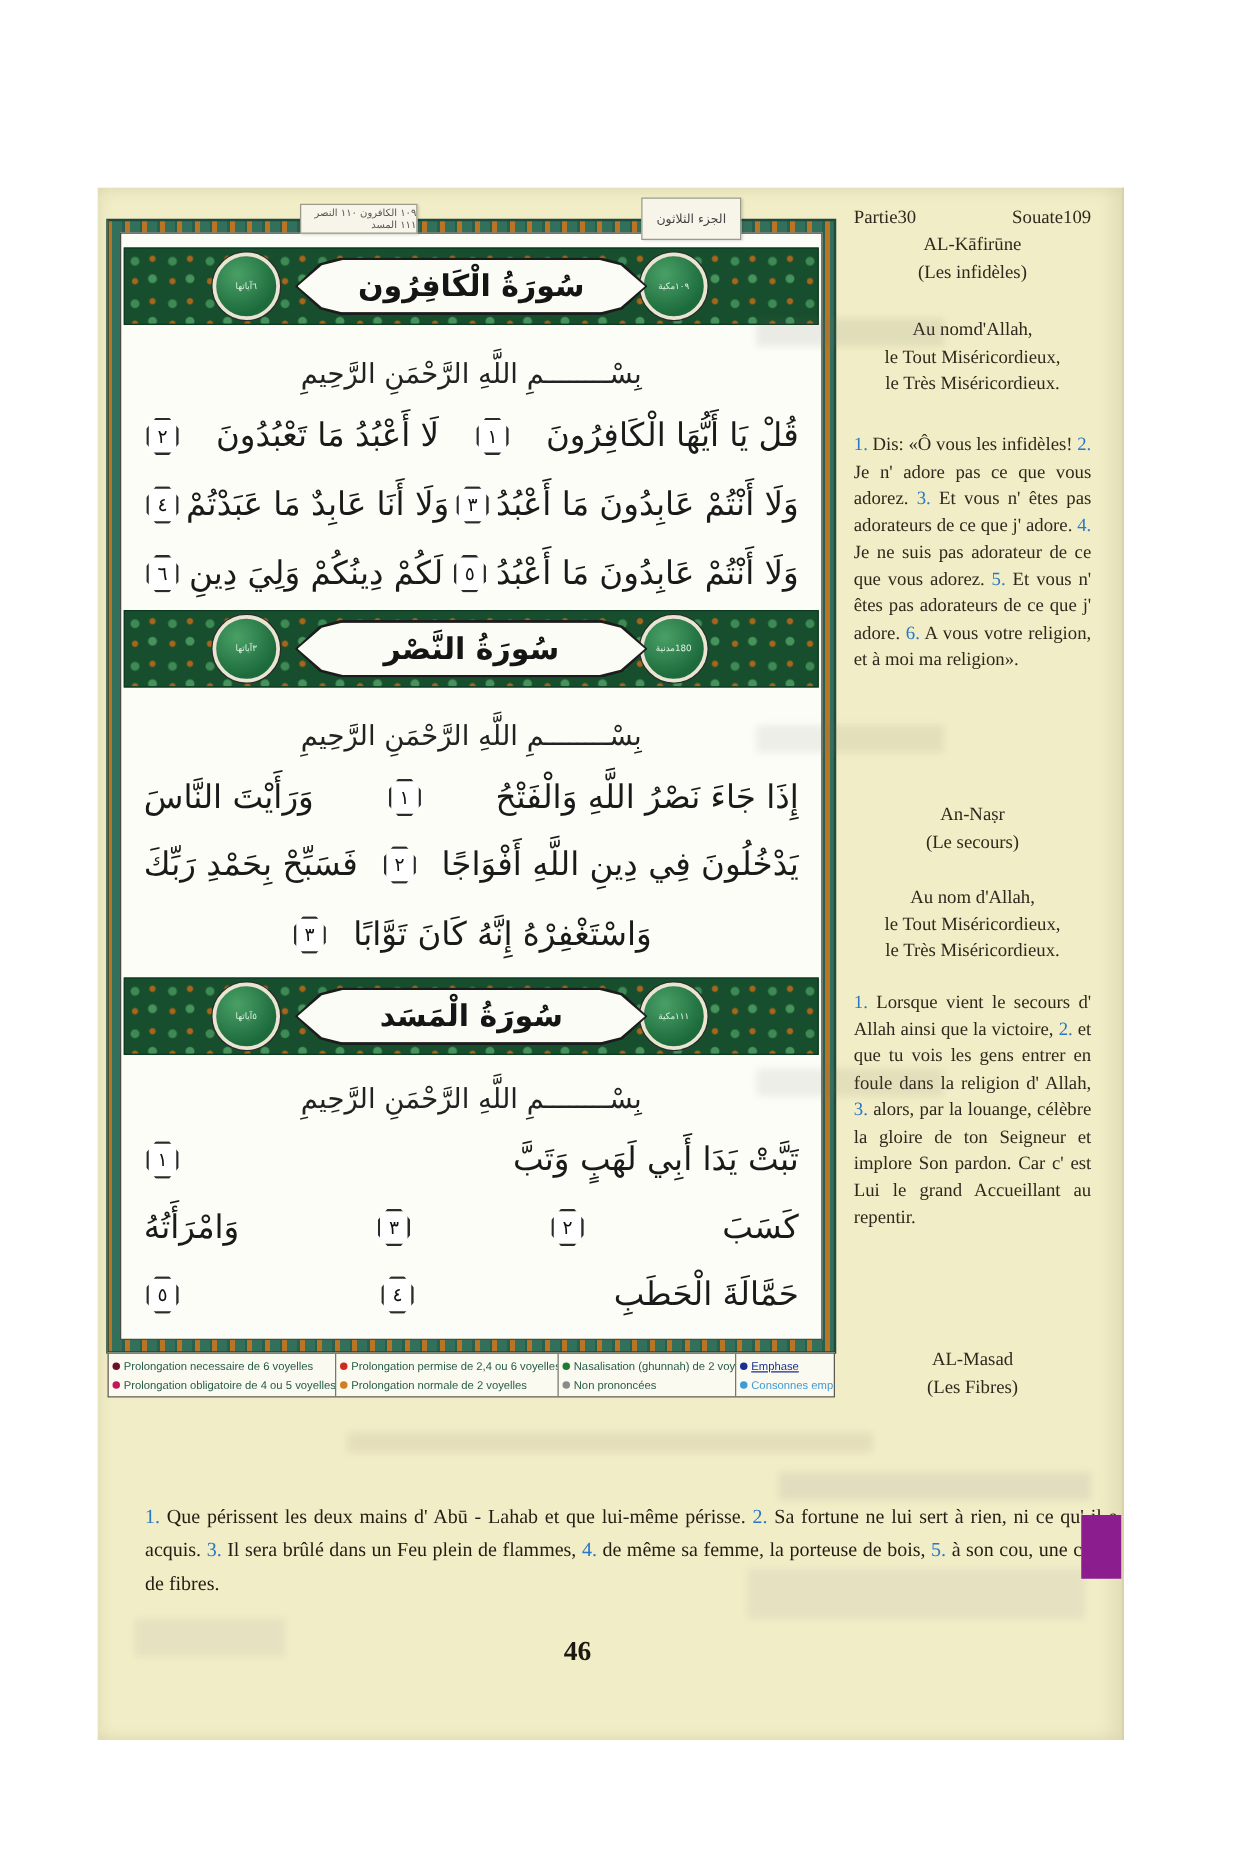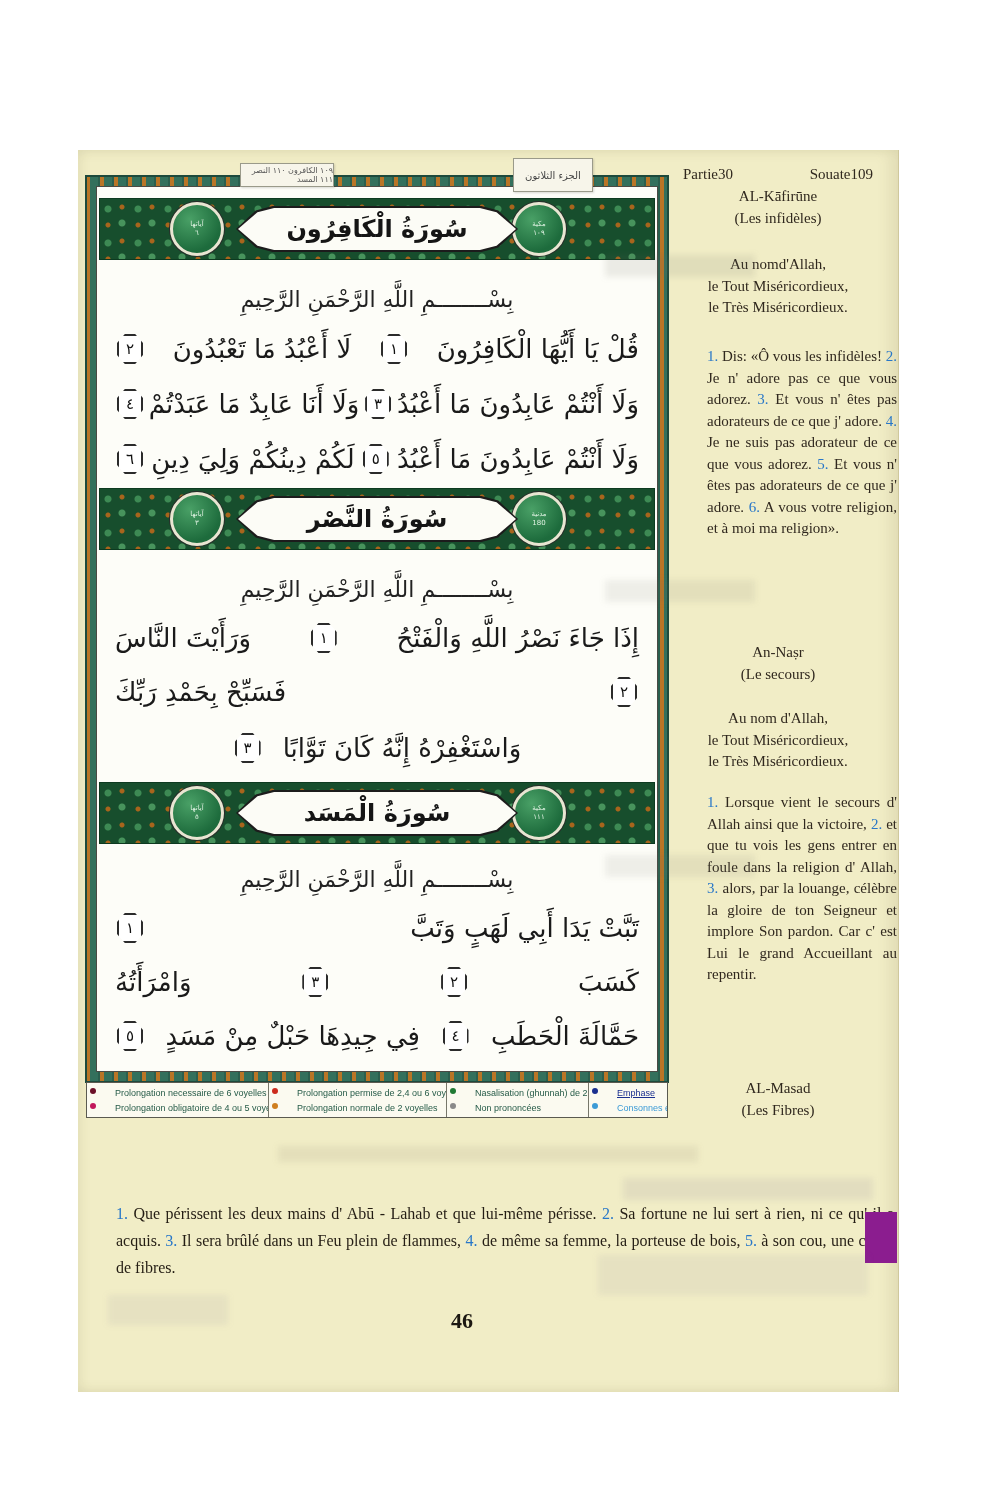--- a/index.html
+++ b/index.html
@@ -27,21 +27,21 @@
         background-size:30px 34px;}
   .cartouche{position:absolute;left:50%;top:50%;transform:translate(-50%,-50%);width:282px;height:46px;}
   .cart-outer{position:absolute;inset:0;background:#1c1c1c;
         clip-path:polygon(0 50%,7% 10%,13% 0,87% 0,93% 10%,100% 50%,93% 90%,87% 100%,13% 100%,7% 90%);}
   .cart-inner{position:absolute;inset:2px;background:#fcfcf6;display:flex;align-items:center;justify-content:center;
         clip-path:polygon(0 50%,7% 10%,13% 0,87% 0,93% 10%,100% 50%,93% 90%,87% 100%,13% 100%,7% 90%);
         font-family:"DejaVu Sans",sans-serif;font-size:24px;font-weight:bold;color:#151515;}
   .med{position:absolute;top:50%;transform:translateY(-50%);width:48px;height:48px;border-radius:50%;
        background:radial-gradient(circle at 35% 30%,#49a066,#1d6b3c 70%);
        border:3px solid #e9e5d2;box-shadow:0 0 0 1px #2b2b2b;
-       display:flex;flex-direction:column;align-items:center;justify-content:center;
+       display:flex;flex-direction:row;align-items:center;justify-content:center;
        color:#dff2e2;font-family:"DejaVu Sans",sans-serif;font-size:7px;line-height:9px;text-align:center;}
   .med-left{left:70px;} .med-right{right:88px;}
   
   .aline{position:absolute;left:10px;right:10px;height:46px;display:flex;align-items:center;
          justify-content:space-between;padding:0 8px;
          font-family:"DejaVu Sans",sans-serif;font-size:26px;color:#1a1a1a;}
   .aline.center{justify-content:center;gap:20px;}
   .aline span:empty{display:none;}
   .basmala{position:absolute;left:10px;right:10px;height:40px;display:flex;align-items:center;justify-content:center;
          font-family:"DejaVu Sans",sans-serif;font-size:22px;color:#222;}
@@ -49,29 +49,29 @@
         background:#fff;box-shadow:inset 0 0 0 2px #2b2b2b;
         clip-path:polygon(30% 0,70% 0,100% 30%,100% 70%,70% 100%,30% 100%,0 70%,0 30%);
         font-size:15px;color:#111;margin:0 2px;}
   
   .legend{position:absolute;left:8px;top:932px;width:582px;height:36px;display:flex;
           background:#fbfaf0;border:1px solid #5a5a50;box-sizing:border-box;
           font-family:"Liberation Sans","DejaVu Sans",sans-serif;}
   .lcol{flex:0 0 auto;border-right:1px solid #77776a;box-sizing:border-box;padding:2px 3px;display:flex;
         flex-direction:column;justify-content:space-around;overflow:hidden;}
   .lcol:last-child{border-right:none;}
-  .litem{display:flex;align-items:flex-start;gap:19px;white-space:nowrap;font-size:9px;color:#275c49;}
+  .litem{display:flex;align-items:center;gap:3px;white-space:nowrap;font-size:9px;color:#275c49;}
   .ldot{width:6px;height:6px;border-radius:50%;flex:0 0 auto;}
   .lcol4 .litem.r1{color:#1a2f8f;text-decoration:underline;} .lcol4 .litem.r2{color:#3d9bd6;}
   
   .fr-col{position:absolute;left:605px;top:0;width:190px;font-size:15px;line-height:21.5px;color:#30281e;}
   .fr-col .blk{position:absolute;width:100%;}
   .fr-header{top:14px;display:flex;justify-content:space-between;width:180px;}
   .center-t{text-align:center;}
-  .jpara{text-align:justify;margin-left:24px;}
+  .jpara{text-align:justify;}
   .vn{color:#2877c8;}
   
   .f-bism{position:absolute;left:0;top:1008px;width:820px;text-align:center;font-size:15.5px;color:#2a2218;}
   .f-para{position:absolute;left:10px;top:1050px;width:778px;text-align:justify;font-size:16px;line-height:27px;color:#241d14;margin-left:28px;}
   .f-num{position:absolute;left:334px;top:1158px;width:100px;text-align:center;font-weight:bold;font-size:22px;color:#1c1812;}
   .bookmark{position:absolute;left:787px;top:1062px;width:32px;height:51px;}
   
   .ghost{position:absolute;filter:blur(3px);pointer-events:none;}
 </style>
 </head>
@@ -141,20 +141,21 @@
         </div>
 
         <div class="basmala" style="top:382px" dir="rtl">بِسْــــــــمِ اللَّهِ الرَّحْمَنِ الرَّحِيمِ</div>
 
         <div class="aline" dir="rtl" style="top:428px">
           <span>إِذَا جَاءَ نَصْرُ اللَّهِ وَالْفَتْحُ</span>
           <span class="ayah">١</span>
           <span>وَرَأَيْتَ النَّاسَ</span>
         </div>
         <div class="aline" dir="rtl" style="top:482px">
+          <span>يَدْخُلُونَ فِي دِينِ اللَّهِ أَفْوَاجًا</span>
           <span class="ayah">٢</span>
           <span>فَسَبِّحْ بِحَمْدِ رَبِّكَ</span>
         </div>
         <div class="aline center" dir="rtl" style="top:538px">
           <span>وَاسْتَغْفِرْهُ إِنَّهُ كَانَ تَوَّابًا</span>
           <span class="ayah">٣</span>
         </div>
 
         <div class="band" style="top:595px">
           <div class="med med-left">
@@ -179,21 +180,20 @@
         </div>
         <div class="aline" dir="rtl" style="top:772px">
           <span>كَسَبَ</span>
           <span class="ayah">٢</span>
           <span class="ayah">٣</span>
           <span>وَامْرَأَتُهُ</span>
         </div>
         <div class="aline" dir="rtl" style="top:826px">
           <span>حَمَّالَةَ الْحَطَبِ</span>
           <span class="ayah">٤</span>
-          <span>فِي جِيدِهَا حَبْلٌ مِنْ مَسَدٍ</span>
           <span class="ayah">٥</span>
 
         </div>
 
       </div>
     </div>
 
     <div class="legend">
       <div class="lcol" style="width:182px">
         <div class="litem">

